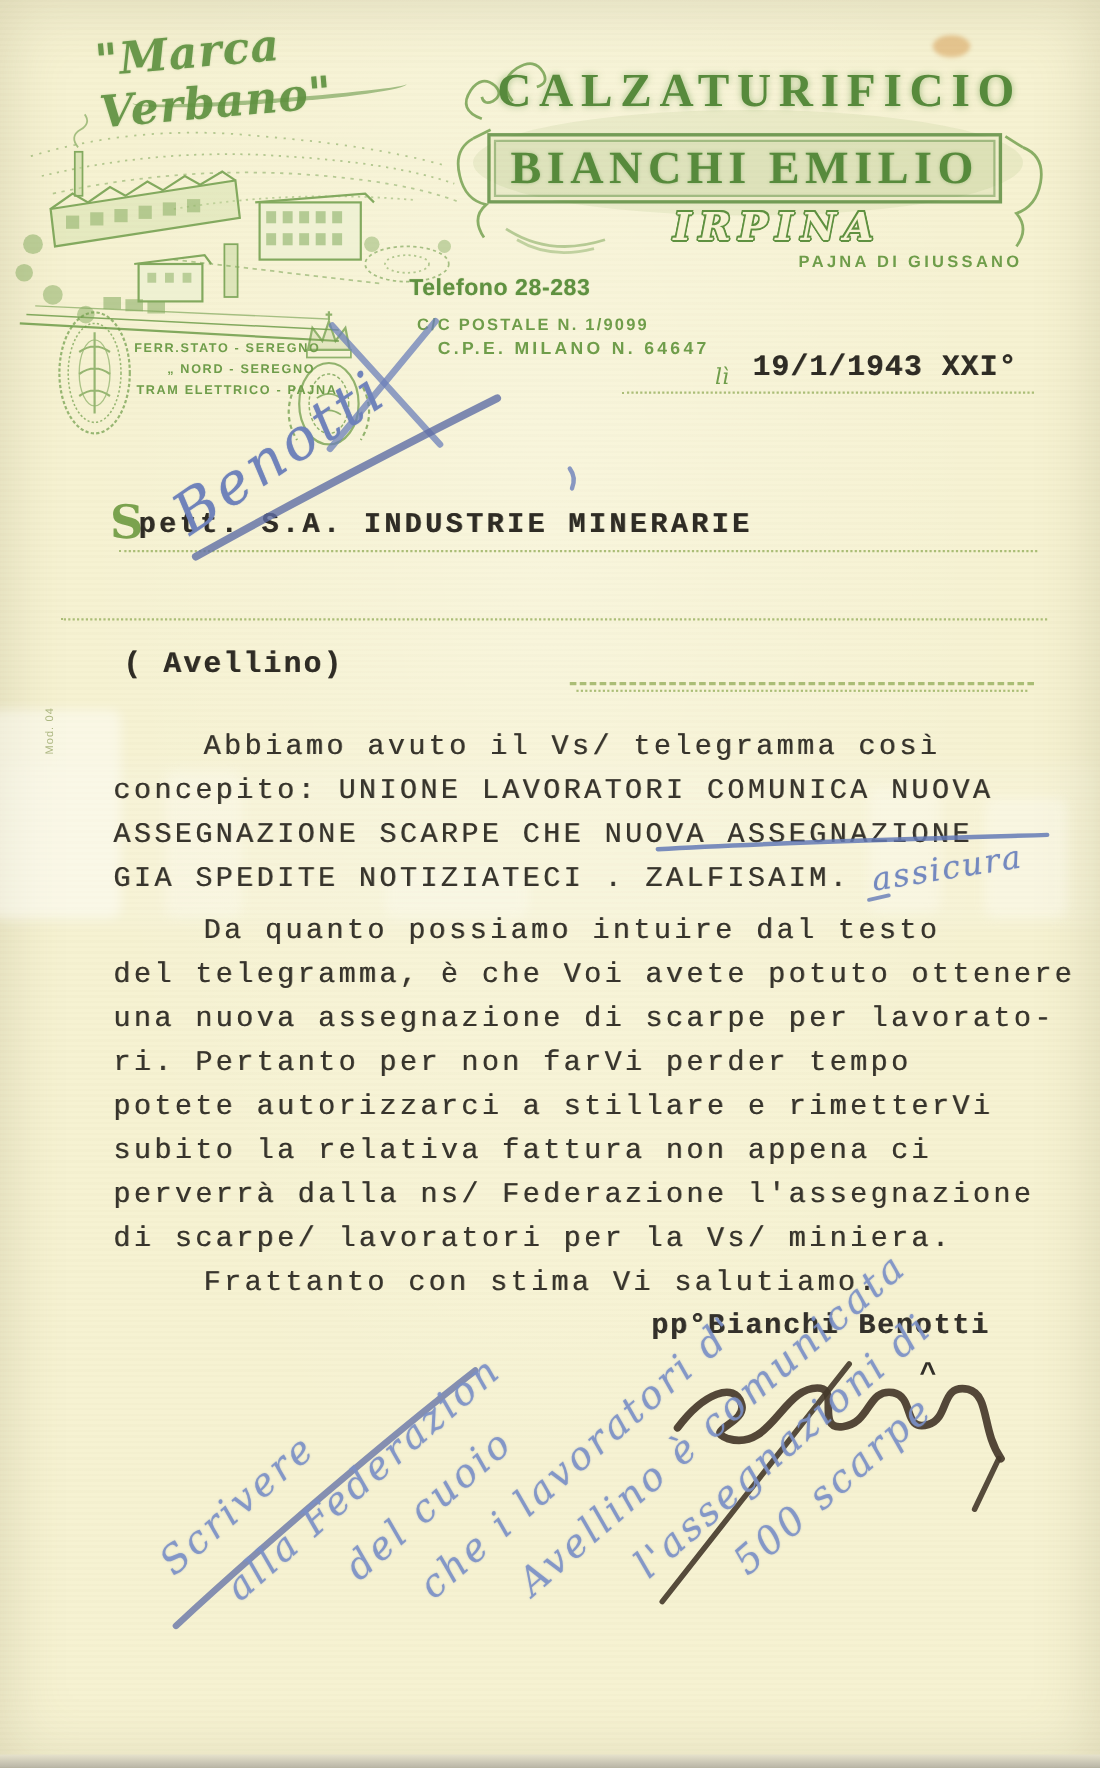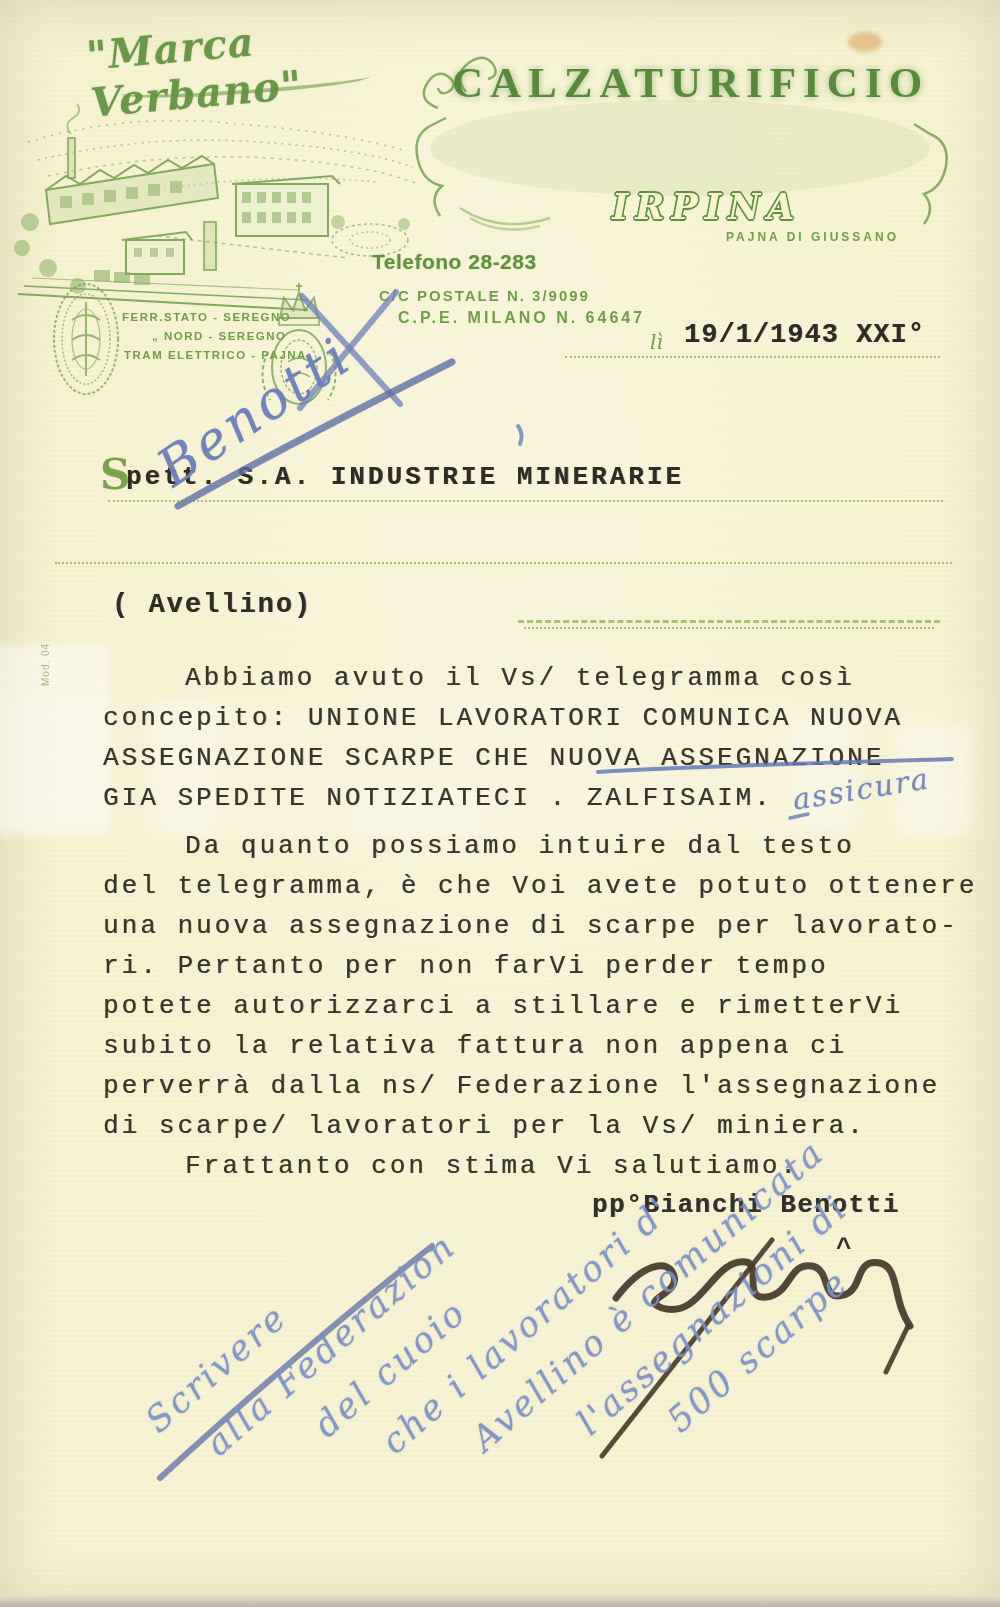--- a/index.html
+++ b/index.html
@@ -24,21 +24,21 @@
   .banner-box{left:443px;top:121px;width:462px;height:58px;border:3px solid rgba(87,138,60,.8);
     box-shadow:inset 0 0 0 3px rgba(246,242,210,.9), inset 0 0 0 5px rgba(87,138,60,.45);
     display:flex;align-items:center;justify-content:center;
     background:rgba(143,174,98,.12);}
   .company2{color:#578a3c;font-family:"Liberation Serif", serif;font-weight:bold;
     font-size:42px;letter-spacing:5px;text-shadow:0 0 3px rgba(87,138,60,.4);white-space:nowrap;}
   .city-script{left:612px;top:186px;color:#f6f2d2;font-family:"DejaVu Serif", serif;
     font-style:italic;font-weight:bold;font-size:35px;letter-spacing:7px;
     text-shadow:-1.6px 0 #5f9140,1.6px 0 #5f9140,0 -1.6px #5f9140,0 1.6px #5f9140,
       -1.2px -1.2px #5f9140,1.2px 1.2px #5f9140,1.2px -1.2px #5f9140,-1.2px 1.2px #5f9140;}
-  .locality{left:726px;top:230px;color:#6f9d4a;font-size:12px;letter-spacing:3px;font-weight:bold;}
+  .locality{left:726px;top:230px;color:#6f9d4a;font-size:15px;letter-spacing:3px;font-weight:bold;}
   .phone{left:372px;top:250px;color:#5f9140;font-size:21px;font-weight:bold;letter-spacing:.5px;
     text-shadow:0 0 1px rgba(95,145,64,.6);}
   .postal{left:379px;top:287px;color:#6f9d4a;font-size:15px;font-weight:bold;letter-spacing:2px;}
   .cpe{left:379px;top:309px;color:#6f9d4a;font-size:16px;font-weight:bold;letter-spacing:3px;margin-left:19px;}
   .transport{left:122px;top:308px;color:#6f9d4a;font-size:11.5px;font-weight:bold;
     letter-spacing:1.5px;line-height:19px;text-transform:uppercase;}
   .transport .t1{padding-left:0;} .transport .t2{padding-left:30px;} .transport .t3{padding-left:2px;}
   .mod-vertical{left:40px;top:686px;color:#9aa86a;font-size:10px;letter-spacing:1px;
     transform:rotate(-90deg);transform-origin:left top;opacity:.8;}
   
@@ -165,25 +165,28 @@
       <path d="M30,78 q-18,10 -12,34 q5,22 24,26 q-14,12 -2,30"></path>
       <path d="M30,78 L46,70"></path>
       <path d="M530,86 q20,8 16,32 q-4,22 -22,28 q12,14 0,30"></path>
       <path d="M530,86 L514,76"></path>
       <path d="M60,160 q40,26 90,10" opacity=".6"></path>
       <path d="M70,170 q30,18 70,8" opacity=".5"></path>
     </g>
   </svg>
 
   <div class="abs company1">CALZATURIFICIO</div>
+  <div class="abs banner-box">
+    <span class="company2">BIANCHI EMILIO</span>
+  </div>
   <div class="abs city-script">IRPINA</div>
   <div class="abs locality">PAJNA DI GIUSSANO</div>
 
   <div class="abs phone">Telefono 28-283</div>
-  <div class="abs postal">C/C POSTALE N. 3/9099</div>
+  <div class="abs postal">C/C POSTALE N. 1/9099</div>
   <div class="abs cpe">C.P.E. MILANO N. 64647</div>
 
   <div class="abs transport">
     <div class="t1">Ferr.Stato - Seregno</div>
     <div class="t2">„ Nord - Seregno</div>
     <div class="t3">Tram elettrico - Pajna</div>
   </div>
 
   <svg class="abs" style="left:50px;top:280px;" width="72" height="118" viewBox="0 0 72 118">
     <g stroke="#6f9d4a" fill="none" opacity=".7">

